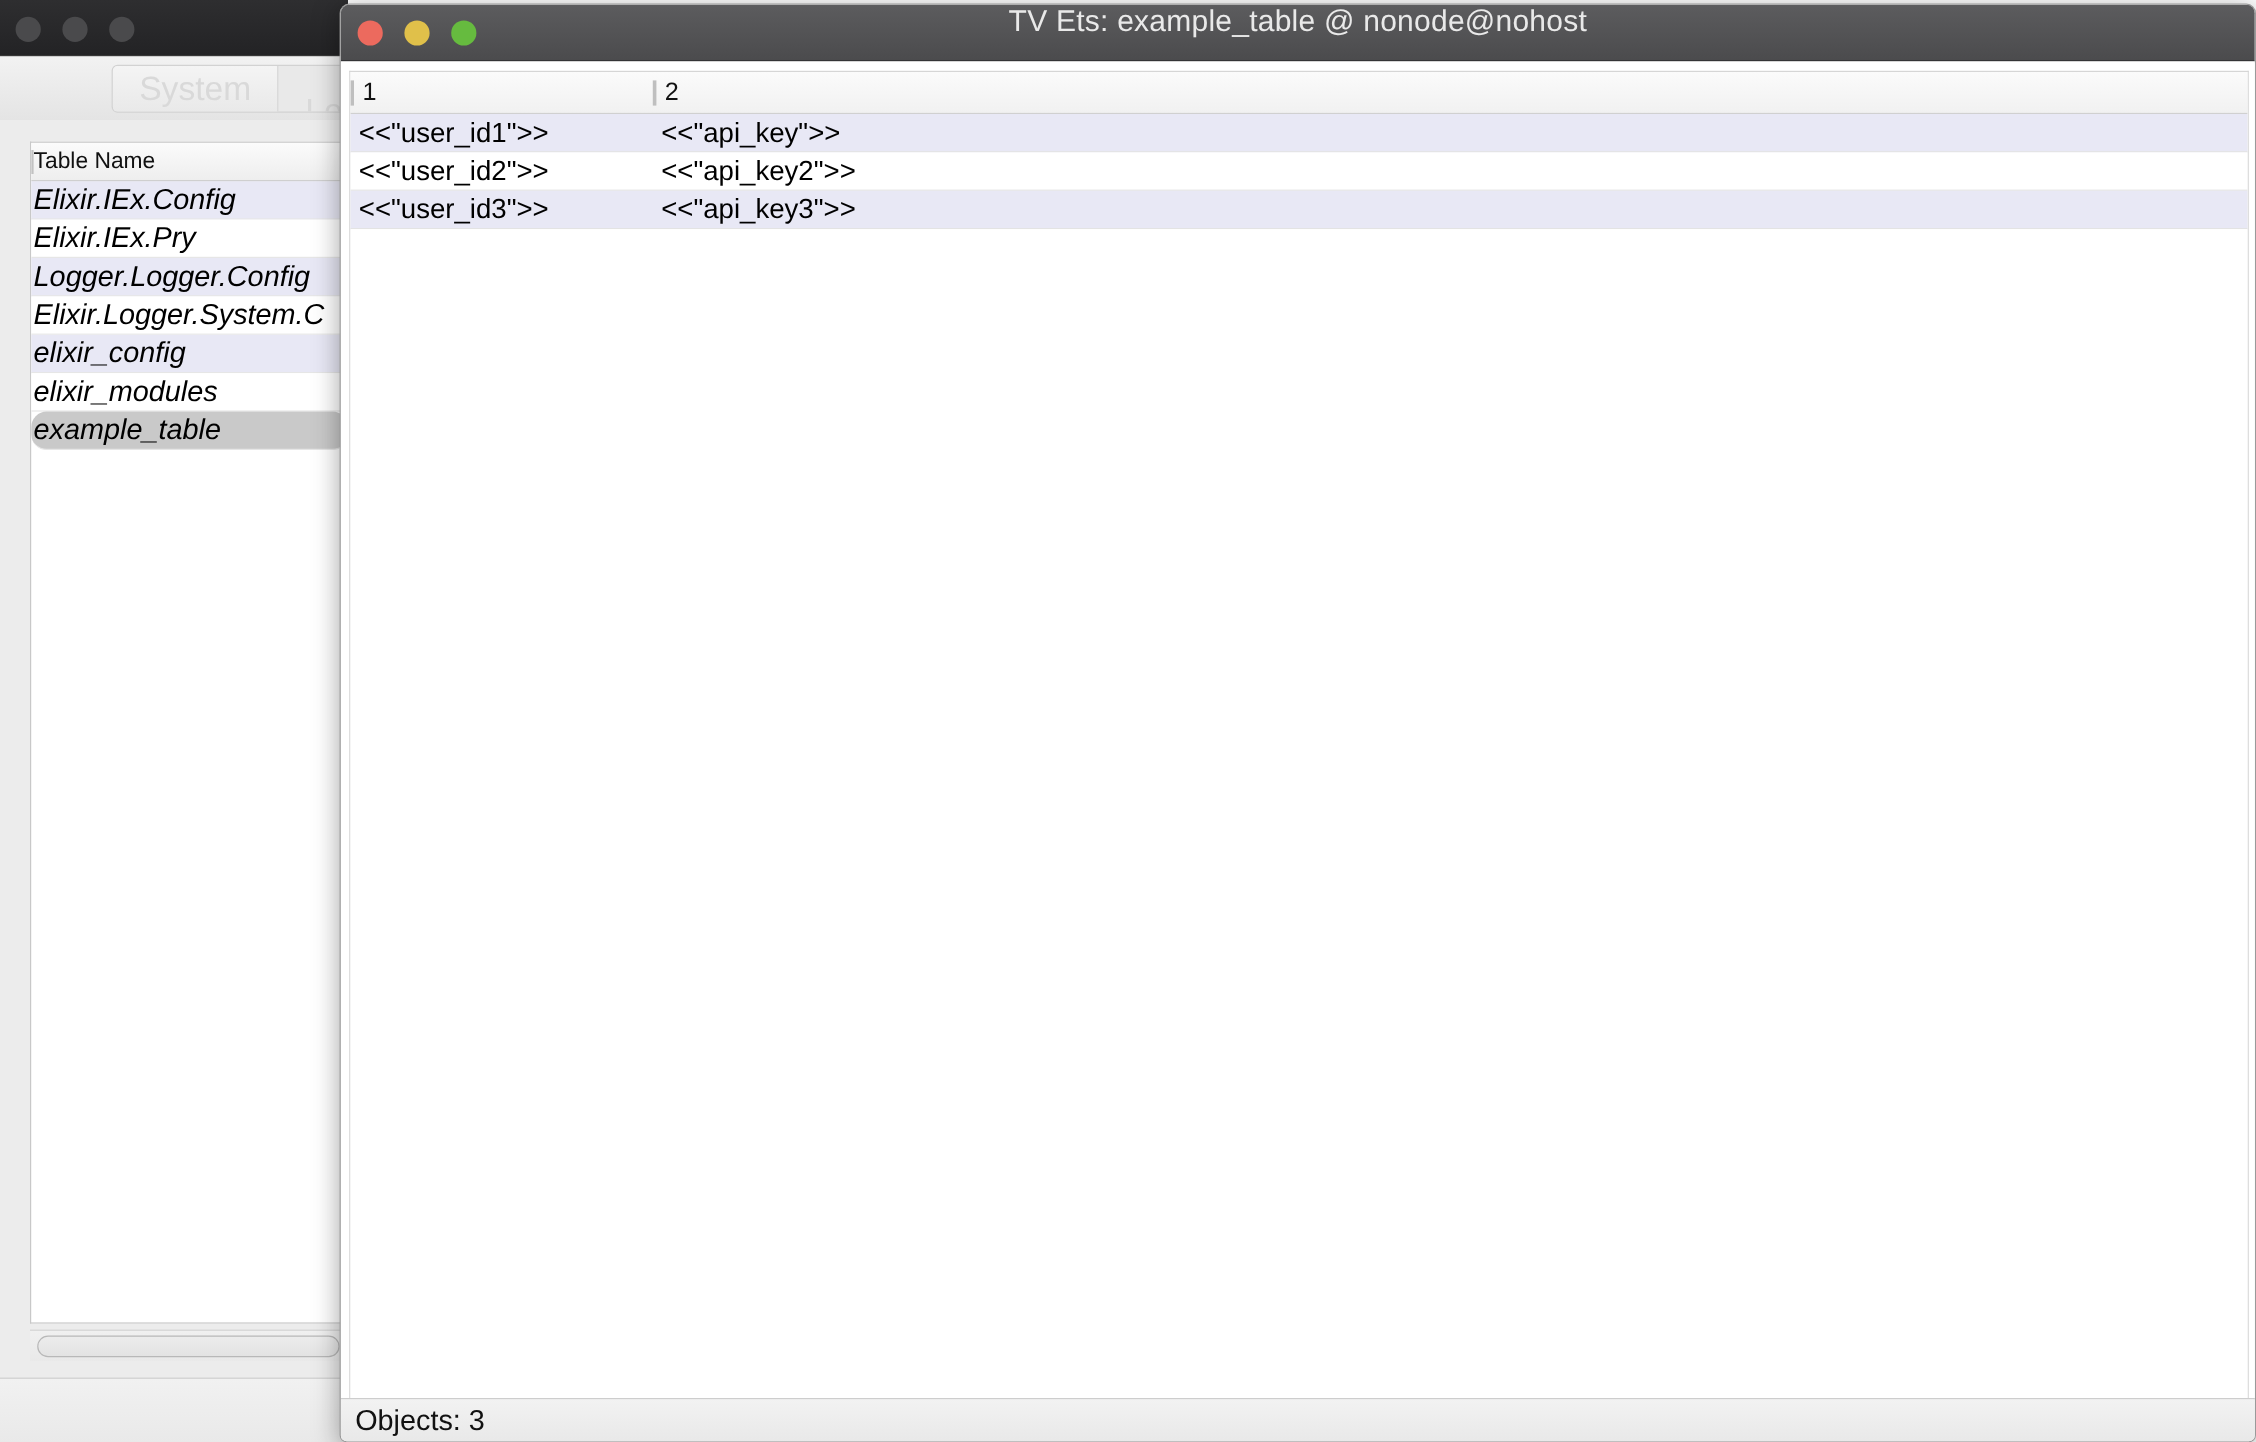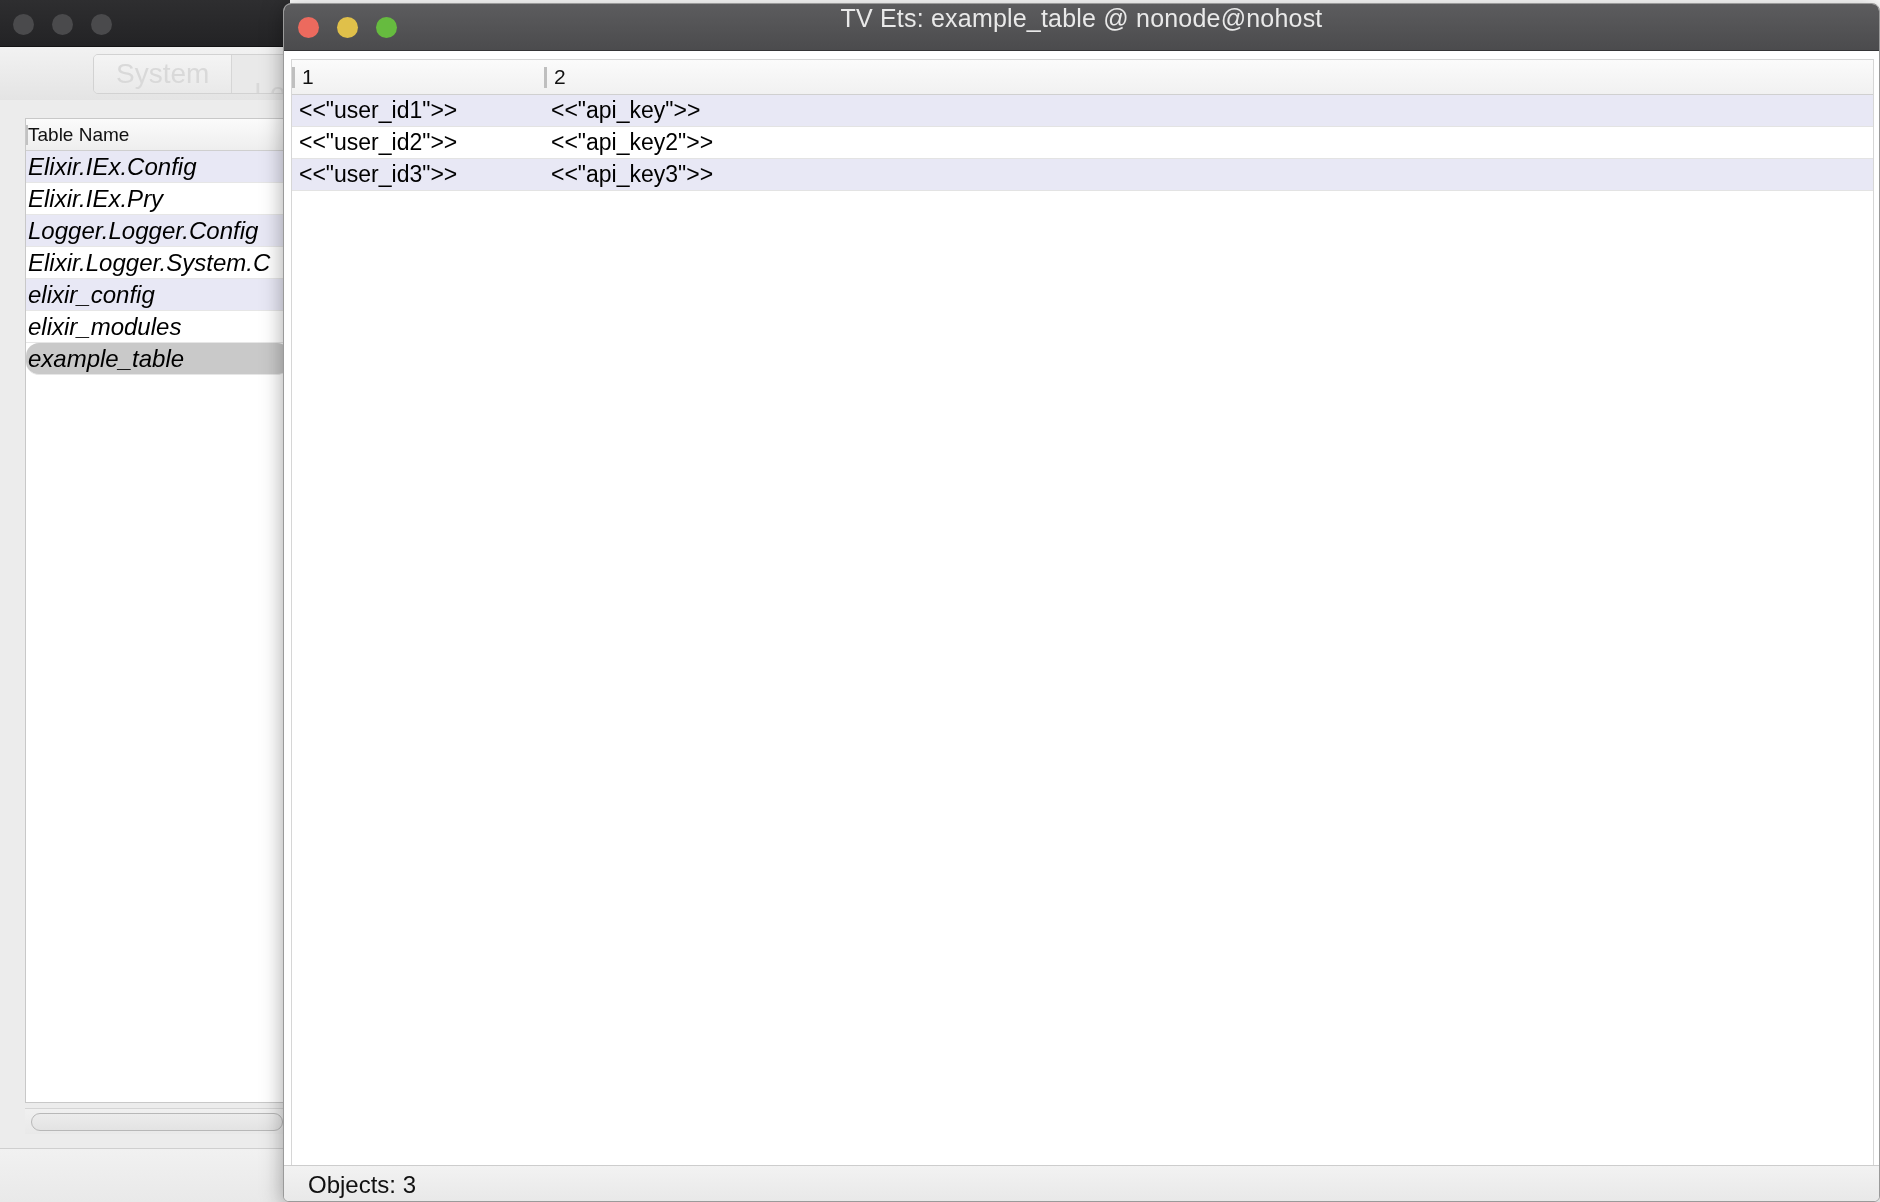--- a/index.html
+++ b/index.html
@@ -175,21 +175,21 @@
   #fg-grid-filler{ background:#ffffff; height:calc(100% - 35px - 96px); }
 
   #fg-statusbar{
     position:absolute; left:0; top:1161px;
     width:1597px; height:38px;
     background:linear-gradient(180deg,#f2f2f2 0%,#e8e8e8 100%);
     border-top:1px solid #cdcdcd;
     display:flex; align-items:center;
   }
   #fg-status-text{
-    font-size:24px; color:#111; white-space:nowrap;margin-left:24px;
+    font-size:24px; color:#111; padding-left:12px; white-space:nowrap;
   }
 </style>
 </head>
 <body>
 
 <div id="bg-window">
 
   <div id="bg-titlebar">
     <div class="bg-light" id="bg-light-close"></div>
     <div class="bg-light" id="bg-light-min"></div>

